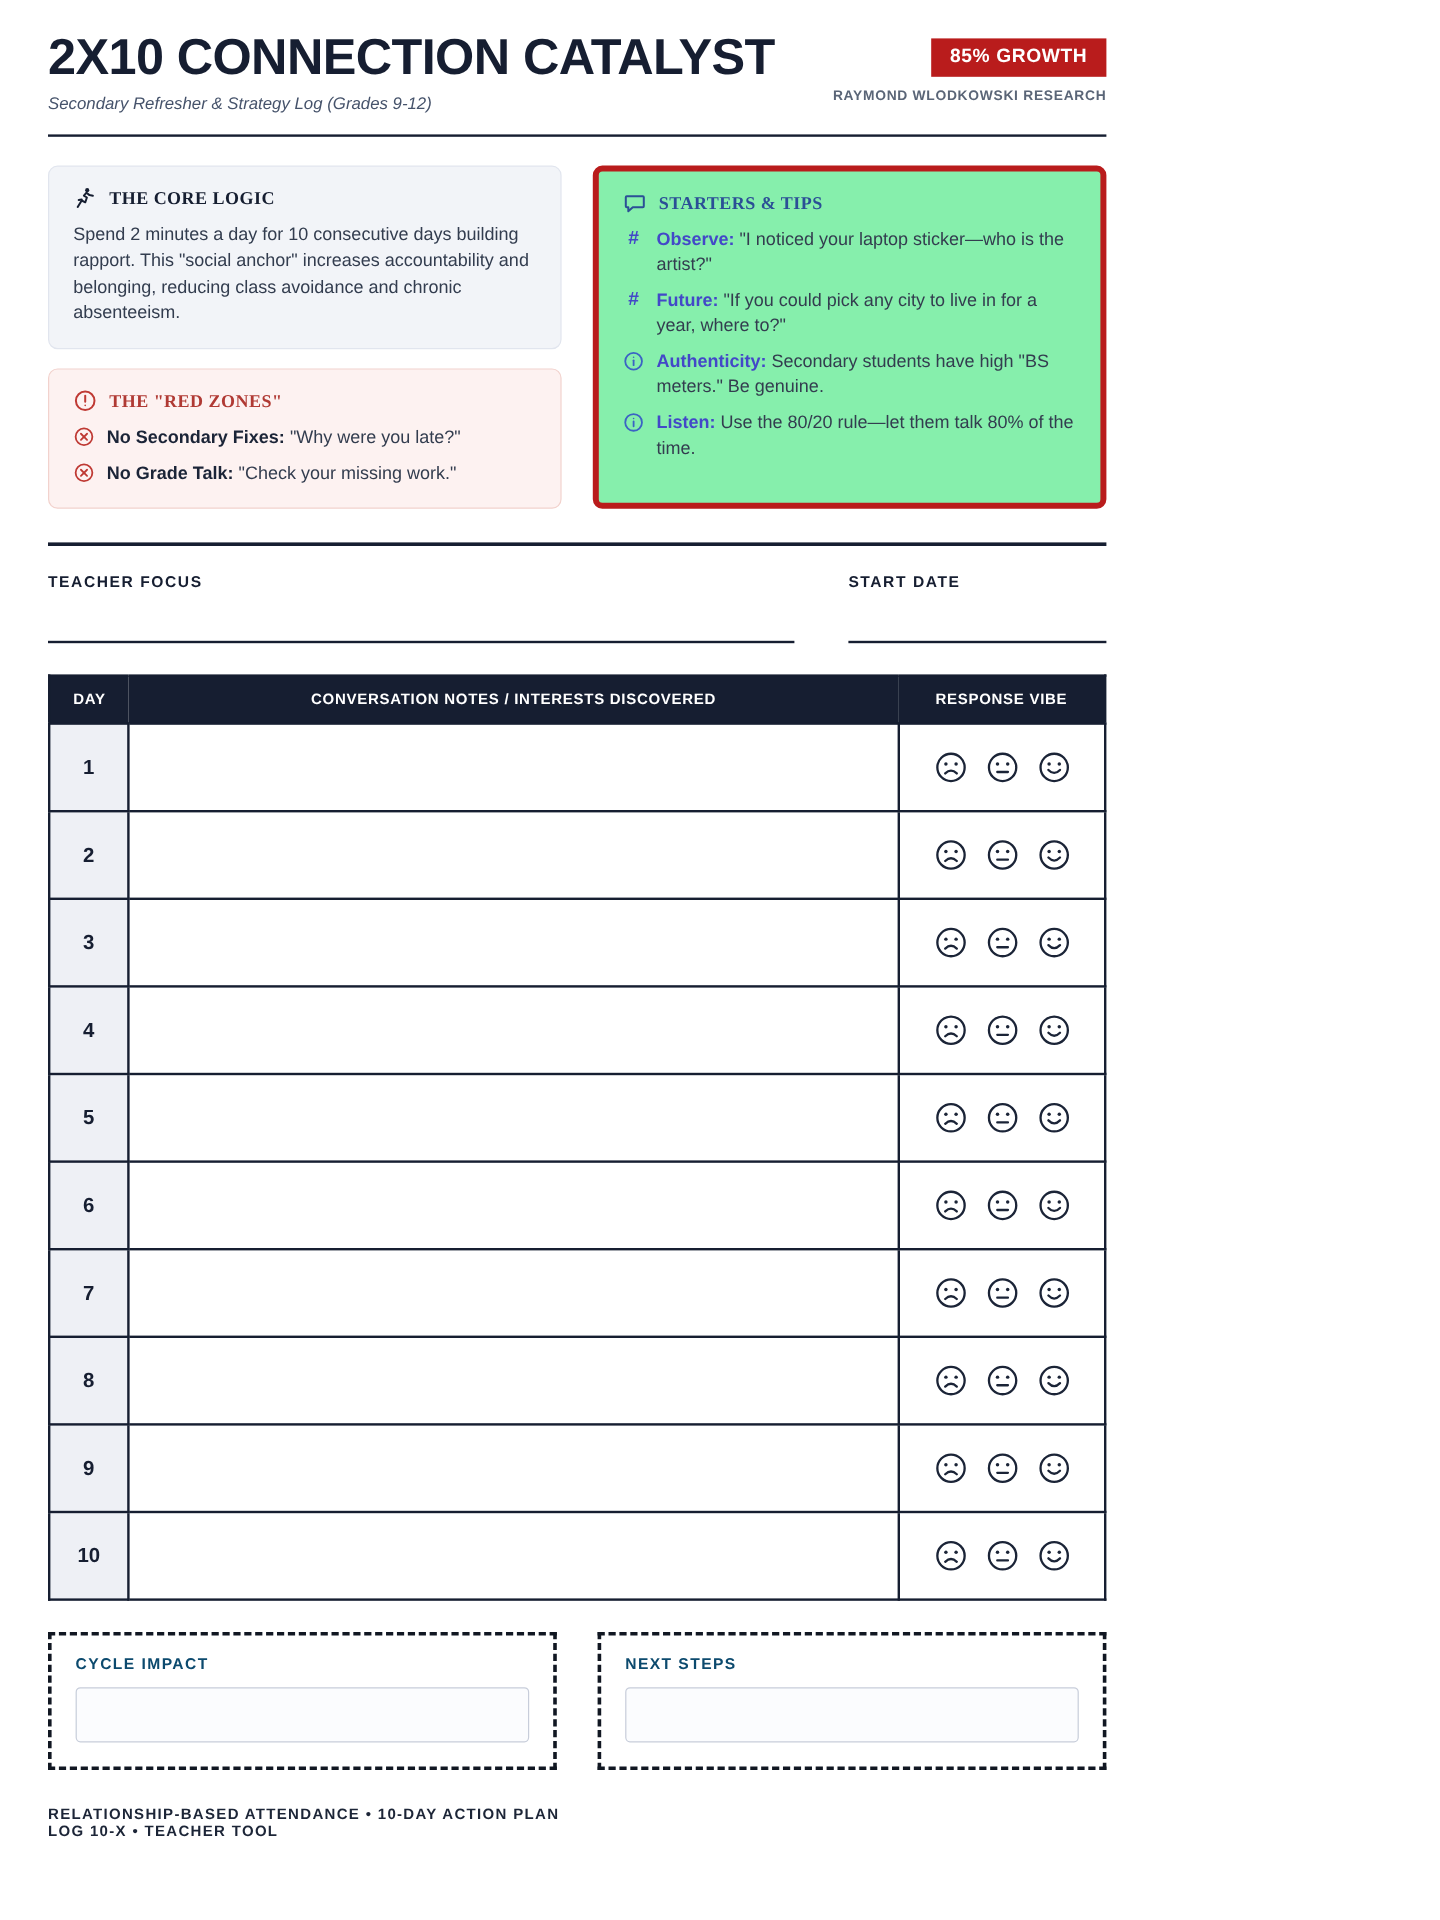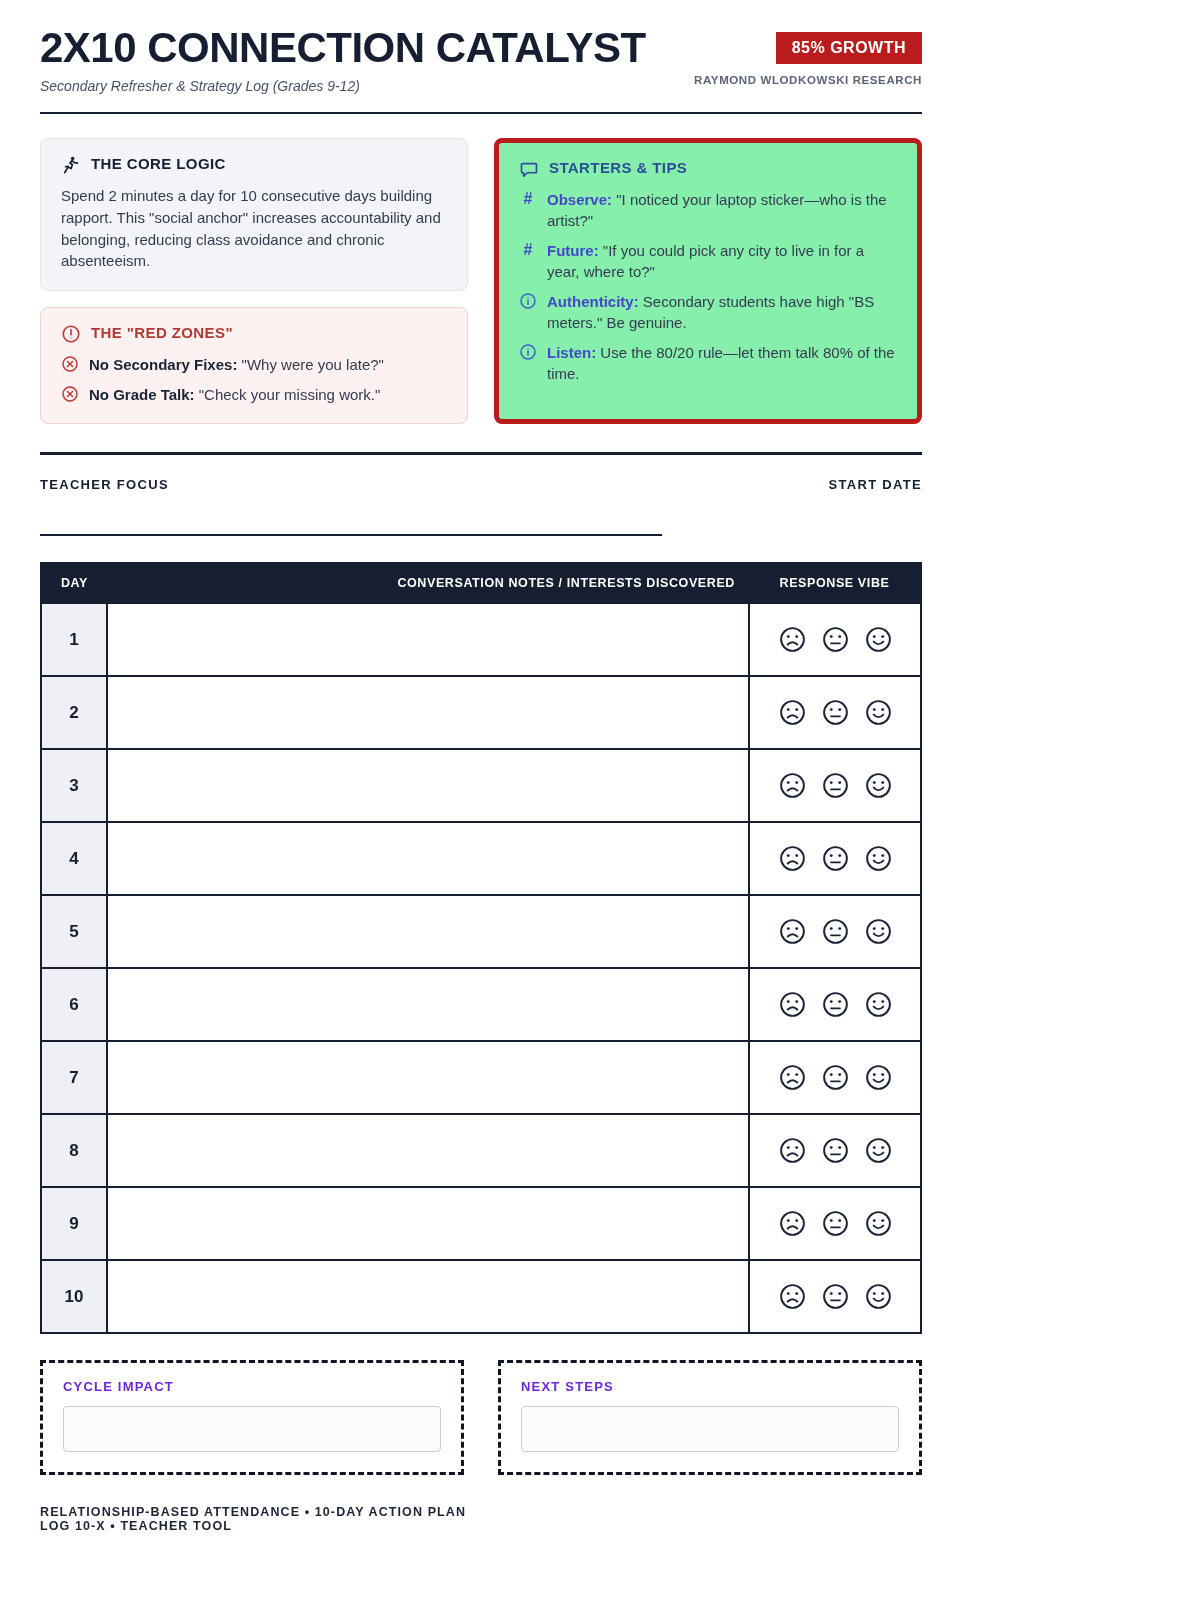--- a/index.html
+++ b/index.html
@@ -32,21 +32,21 @@
   }
   .header-rule { border: none; border-top: 2.5px solid #161e31; margin: 18px 0 24px 0; }
 
   
   .boxes { display: grid; grid-template-columns: 1fr 1fr; gap: 26px; }
   .left-col { display: flex; flex-direction: column; gap: 16px; }
   .box { border-radius: 8px; padding: 16px 20px 18px 20px; }
   .box-core { background: #f2f4f8; border: 1px solid #e1e5ee; }
   .box-red  { background: #fdf2f1; border: 1px solid #f2d2cd; }
   .box-starters { background: #86efac; border: 5px solid #b91c1c; min-height: 264px; }
-  .box-head { display: flex; align-items: flex-start; gap: 10px; margin-bottom: 10px; }
+  .box-head { display: flex; align-items: flex-end; gap: 10px; margin-bottom: 10px; font-family: Liberation Serif, serif; }
   .box-head .bh-label { font-size: 15px; font-weight: bold; letter-spacing: 0.4px; }
   .box-core .bh-label { color: #161e31; }
   .box-red .bh-label { color: #b03a34; }
   .box-starters .bh-label { color: #2b4f96; }
   .box-body { font-size: 15px; line-height: 1.45; color: #333d4f; }
 
   .zone-item, .starter-item {
     display: flex; gap: 10px; align-items: flex-start;
     font-size: 15px; line-height: 1.4; margin-top: 9px; color: #333d4f;
   }
@@ -57,52 +57,52 @@
     text-align: center; flex: 0 0 18px; line-height: 1.3;
   }
   .icon18 { width: 18px; height: 18px; flex: 0 0 18px; margin-top: 1px; }
   .icon20 { width: 20px; height: 20px; }
 
   
   .thick-rule { border: none; border-top: 3px solid #161e31; margin: 28px 0 22px 0; }
   .fields-row { display: flex; align-items: flex-end; gap: 45px; margin-bottom: 26px; }
   .field { display: flex; flex-direction: column; }
   .field-grow { flex: 1 1 auto; max-width: 845px; }
-  .field-date { width: 215px; margin-left: auto; align-items: flex-end; }
+  .field-date { width: 215px; margin-left: auto; }
   .field-label {
     font-size: 13px; font-weight: bold; color: #161e31; letter-spacing: 1.3px;
   }
   .field-line {
     margin-top: 30px; border-bottom: 2.5px solid #161e31; height: 14px;
   }
 
   
   table.log { width: 100%; border-collapse: collapse; border: 2px solid #161e31; }
   table.log th {
     background: #161e31; color: #ffffff; font-size: 12.5px;
     letter-spacing: 0.6px; font-weight: bold; padding: 12px 14px;
   }
   th.h-day { width: 66px; text-align: center; }
-  th.h-notes { text-align: right; }
+  th.h-notes { text-align: center; }
   th.h-vibe { width: 172px; text-align: center; }
   table.log td { border: 2px solid #161e31; height: 73px; }
   td.day-cell {
     background: #eef0f5; text-align: center; font-weight: bold;
     font-size: 17px; color: #161e31;
   }
   td.notes-cell { background: #ffffff; }
   td.vibe-cell { background: #ffffff; }
   .vibe-wrap { display: flex; justify-content: center; align-items: center; gap: 16px; }
   .face-btn { background: none; border: none; padding: 0; cursor: pointer; line-height: 0; }
   .face { width: 27px; height: 27px; }
 
   
   .bottom-row { display: grid; grid-template-columns: 1fr 1fr; gap: 34px; margin-top: 26px; }
   .dash-box { border: 3px dashed #111722; padding: 16px 20px 20px 20px; }
-  .dash-label { font-size: 13px; font-weight: bold; color: #6d28d9; letter-spacing: 1.2px; }
+  .dash-label { font-size: 13px; font-weight: bold; color: #0c4a6e; letter-spacing: 1.2px; }
   .dash-input {
     margin-top: 12px; width: 100%; height: 46px;
     border: 1.5px solid #c7cdda; border-radius: 4px; background: #fbfcfe;
     font-family: "Liberation Sans", sans-serif; font-size: 15px; padding: 0 10px; color: #2a3342;
   }
 
   
   .footer {
     display: flex; justify-content: space-between; margin-top: 30px;
     font-size: 12.5px; font-weight: bold; color: #1c2537; letter-spacing: 1.1px; flex-direction: column;

